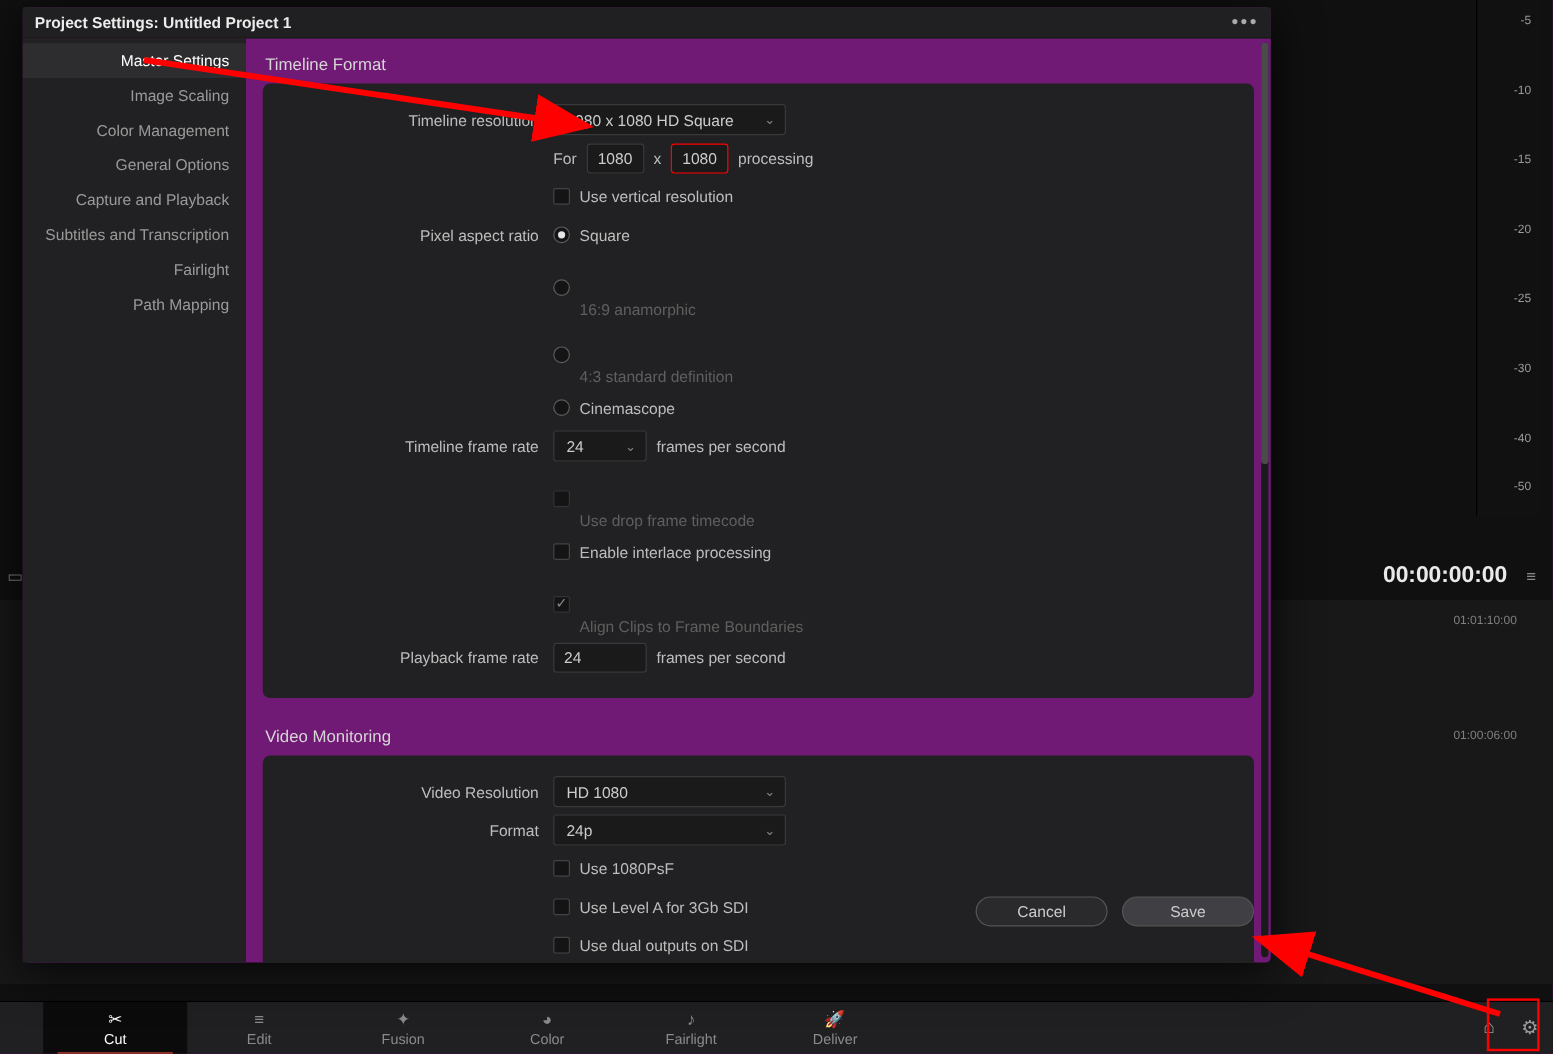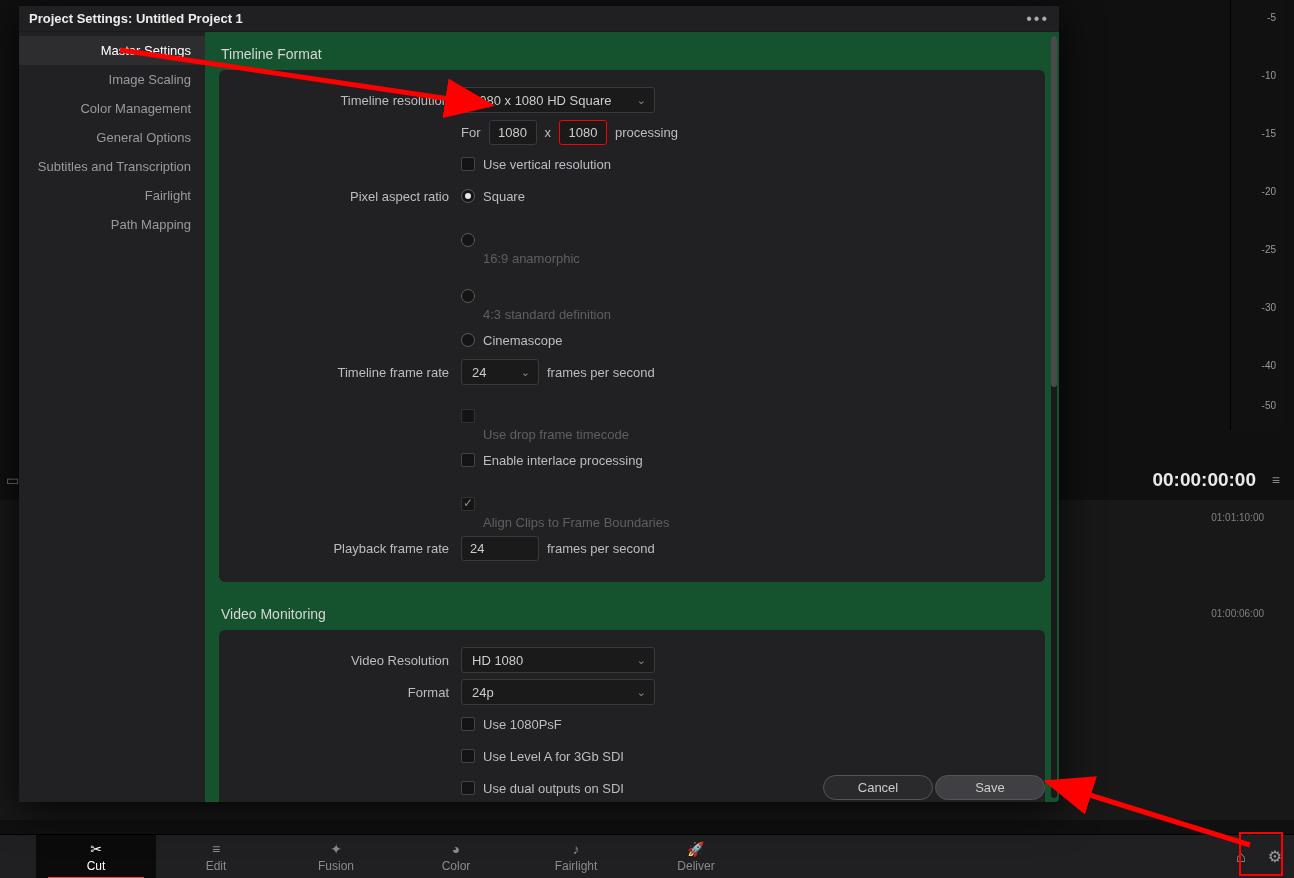--- a/index.html
+++ b/index.html
@@ -1,18 +1,18 @@
 <!DOCTYPE html>
 <html><head>
 <meta charset="utf-8">
 <style>
 * { margin: 0; padding: 0; box-sizing: border-box; font-family: -apple-system, BlinkMacSystemFont, "Segoe UI", Arial, sans-serif; }
 body { background: #101010; color: #bdbdbd; width: 1294px; height: 878px; overflow: hidden; position: relative; }
 
-.dialog { position: absolute; left: 19px; top: 6px; width: 1040px; height: 796px; background: #14532d; border-radius: 4px; box-shadow: 0 8px 40px rgba(0,0,0,0.8); z-index: 50; }
+.dialog { position: absolute; left: 19px; top: 6px; width: 1040px; height: 796px; background: #701a75; border-radius: 4px; box-shadow: 0 8px 40px rgba(0,0,0,0.8); z-index: 50; }
 .dialog-header { height: 26px; display: flex; align-items: center; justify-content: space-between; padding: 0 10px; border-bottom: 1px solid #1a1a1a; background: #202022; }
 .dialog-title { color: #ececec; font-size: 13px; font-weight: 600; }
 .dialog-menu { color: #aaa; font-size: 16px; letter-spacing: 2px; cursor: pointer; }
 
 .dialog-body { display: flex; height: calc(100% - 26px); }
 .sidebar { width: 186px; background: #212123; padding-top: 4px; }
 .sidebar-item { padding: 7px 14px 7px 0; text-align: right; font-size: 13px; color: #9a9a9a; cursor: pointer; }
 .sidebar-item.active { color: #fff; background: #2d2d2f; }
 
 .content { flex: 1; padding: 10px 14px 10px 14px; overflow-y: auto; position: relative; }
@@ -35,21 +35,21 @@
 .plain-text { color: #bdbdbd; }
 .plain-text.dim { color: #5f5f5f; margin-top: 37px; }
 
 .cb { width: 14px; height: 14px; background: #141415; border: 1px solid #444; border-radius: 2px; display: inline-block; position: relative; }
 .cb.checked::after { content: "✓"; position: absolute; left: 1px; top: -2px; font-size: 12px; color: #8a8a8a; }
 .cb.disabled { border-color: #333; }
 
 .radio { width: 14px; height: 14px; border-radius: 50%; border: 1px solid #5c5c5c; display: inline-block; position: relative; background: #141415;}
 .radio.selected::after { content: ""; position: absolute; left: 3px; top: 3px; width: 6px; height: 6px; border-radius: 50%; background: #e6e6e6; }
 
-.footer-buttons { position: absolute; right: 14px; bottom: 2px; display: flex; gap: 2px; }
+.footer-buttons { position: absolute; right: 14px; bottom: 30px; display: flex; gap: 12px; }
 .pill { width: 110px; height: 25px; border-radius: 13px; border: 1px solid #555; color: #ccc; font-size: 13px; display: flex; align-items: center; justify-content: center; cursor: pointer; background: #2a2a2c; }
 .pill.primary { background: #403f43; }
 
 .annot-arrow1 { position: absolute; pointer-events: none; z-index: 60; }
 .annot-box2 { position: absolute; left: 1239px; top: 832px; width: 44px; height: 44px; border: 2.5px solid red; z-index: 61; pointer-events: none; }
 
 .side-panel { position: absolute; right: 10px; top: 0; width: 54px; height: 430px; background: #111; border-left: 1px solid #000; }
 .side-panel .tick { position: absolute; right: 8px; font-size: 10px; color: #9a9a9a; }
 
 .tc-display { position: absolute; right: 38px; top: 469px; font-size: 19px; font-weight: 600; color: #eaeaea; }
@@ -96,20 +96,21 @@
   <div class="dialog-header">
     <div class="dialog-title">Project Settings:  Untitled Project 1</div>
     <div class="dialog-menu">•••</div>
   </div>
   <div class="dialog-body">
     <div class="sidebar">
       <div class="sidebar-item active">Master Settings</div>
       <div class="sidebar-item">Image Scaling</div>
       <div class="sidebar-item">Color Management</div>
       <div class="sidebar-item">General Options</div>
+      <div class="sidebar-item">Capture and Playback</div>
       <div class="sidebar-item">Subtitles and Transcription</div>
       <div class="sidebar-item">Fairlight</div>
       <div class="sidebar-item">Path Mapping</div>
     </div>
 
     <div class="content">
       <div class="scrollbar-track">
           <div class="scrollbar-thumb"></div>
         </div>
 

